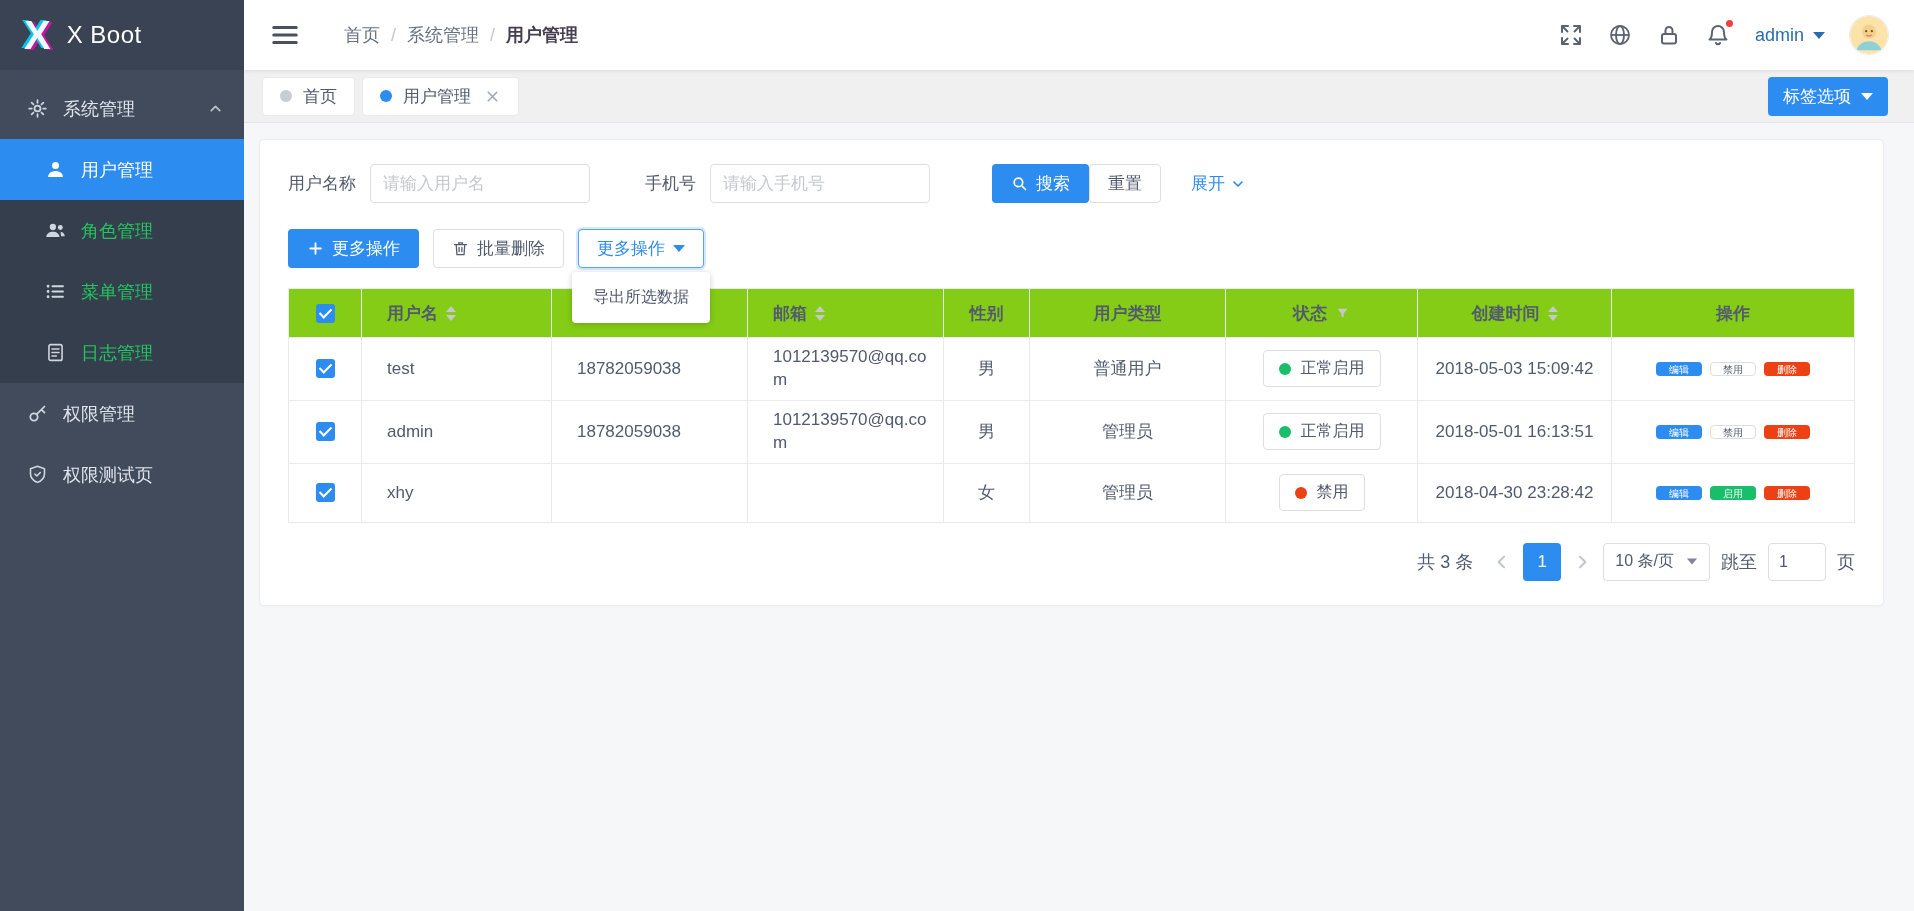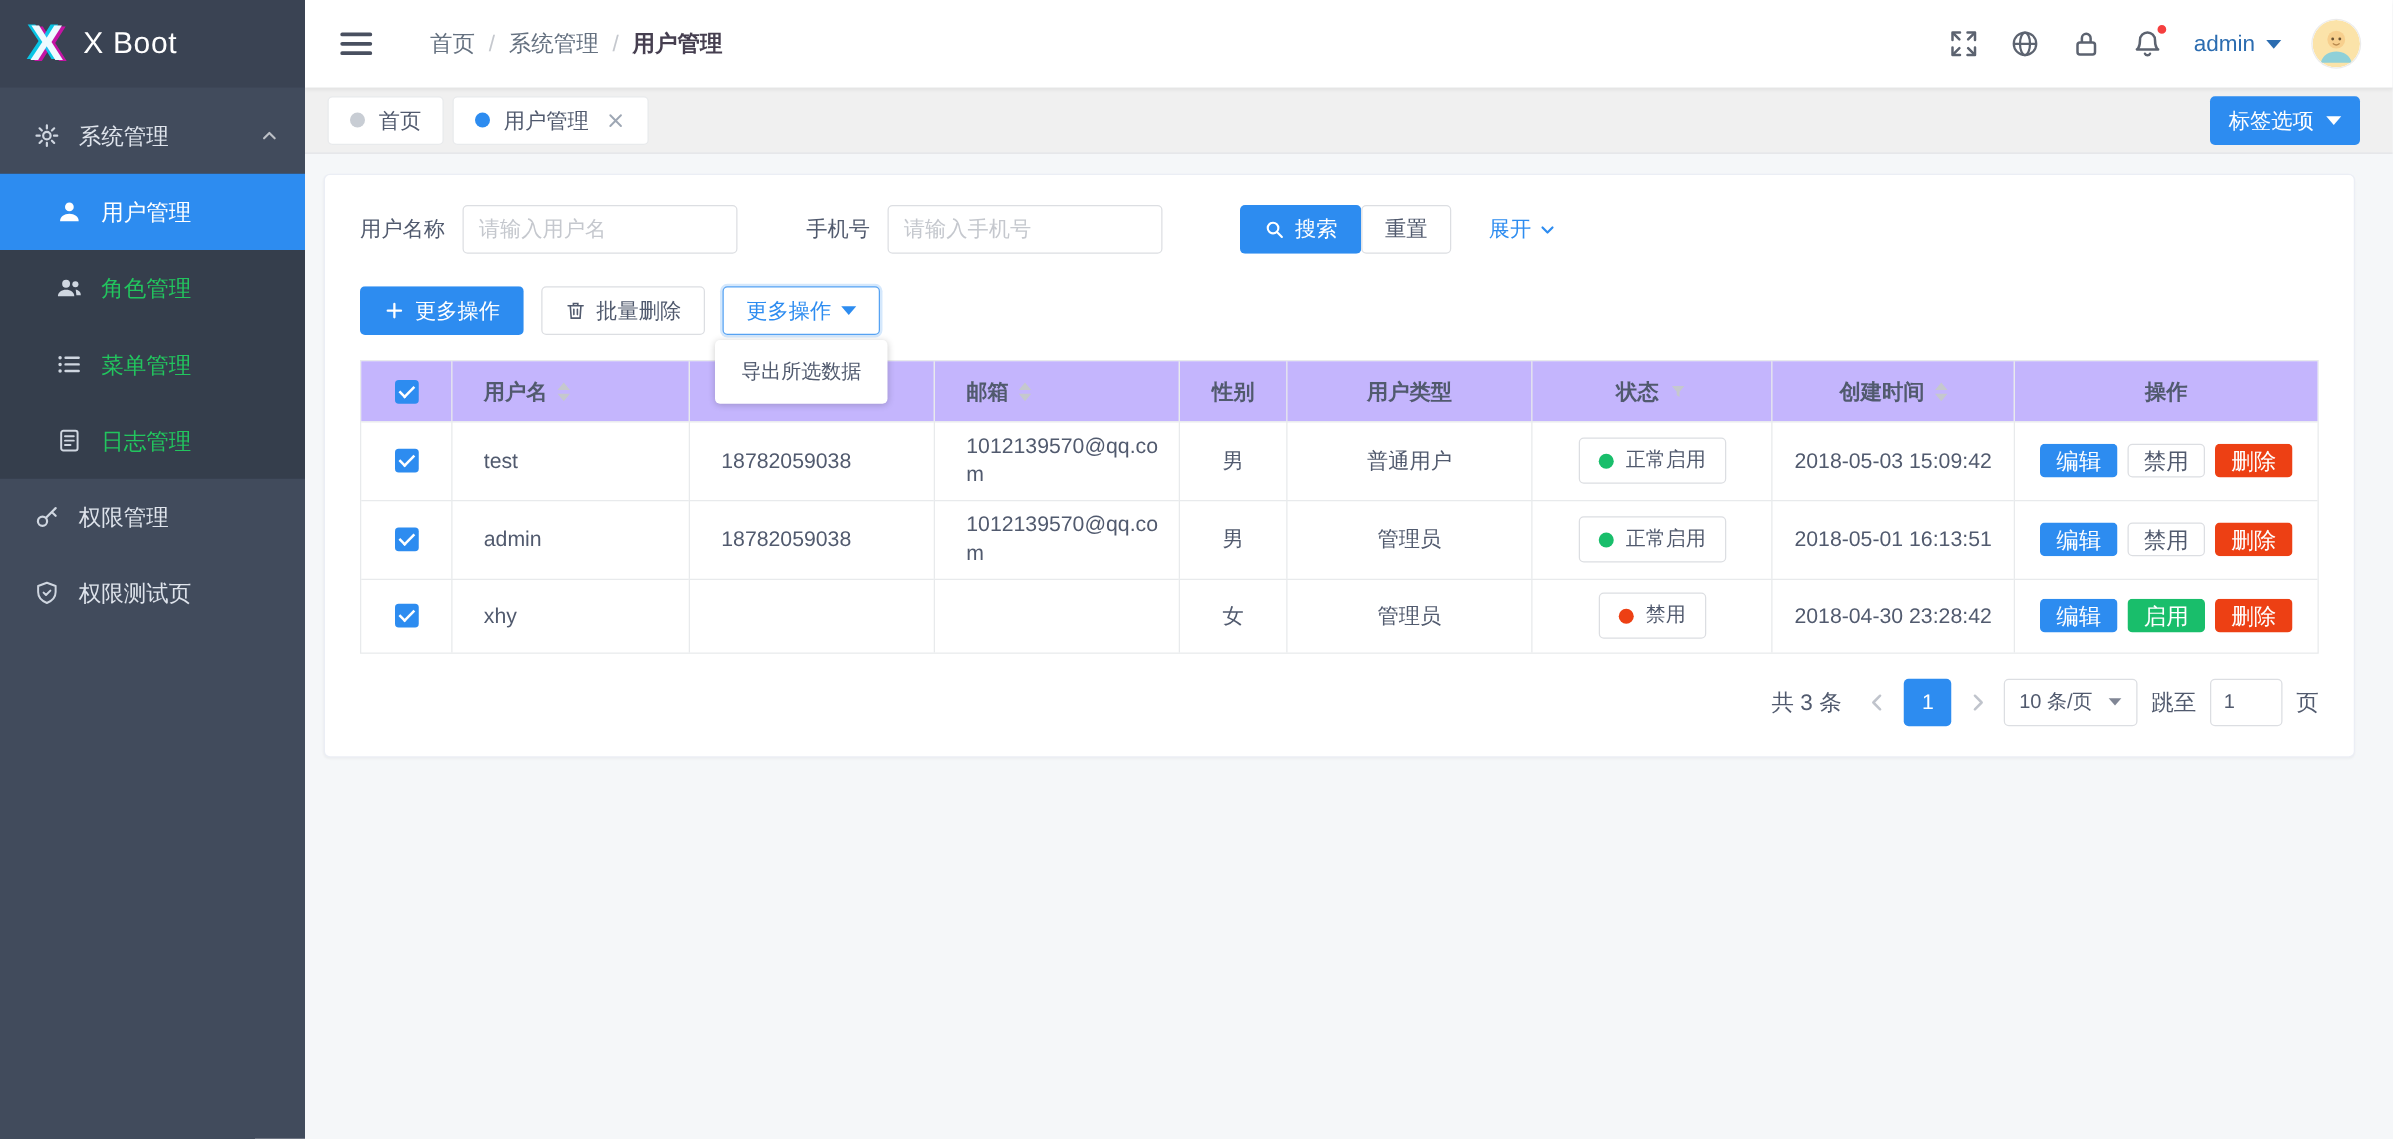--- a/index.html
+++ b/index.html
@@ -106,39 +106,39 @@
   .sel-count { color:#2d8cf0; margin:0 7px; }
   .sel-clear { margin-left:22px; color:#2d8cf0; cursor:pointer; }
 
   
   .table { margin-top:20px; border:1px solid #e8eaec; font-size:17px; }
   .t-head, .t-row { display:grid;
     grid-template-columns:72px 190px 196px 196px 86px 196px 192px 194px minmax(0,1fr); }
   .cell { display:flex; align-items:center; min-height:59px; padding:8px 0;
           border-left:1px solid #e8eaec; }
   .cell:first-child { border-left:none; }
-  .t-head .cell { background:#c4b5fd; font-weight:bold; color:#515a6e; min-height:48px; }
+  .t-head .cell { background:#84cc16; font-weight:bold; color:#515a6e; min-height:48px; }
   .t-row .cell { border-top:1px solid #e8eaec; }
   .c-center { justify-content:center; }
   .c-left { padding-left:25px; }
   .email-text { width:158px; word-break:break-all; line-height:1.35; }
   .sorter { display:inline-flex; flex-direction:column; gap:3px; margin-left:8px; cursor:pointer; }
   .sorter i { display:block; width:0; height:0; border-left:5px solid transparent; border-right:5px solid transparent; }
   .s-up { border-bottom:6px solid #c5c8ce; }
   .s-down { border-top:6px solid #c5c8ce; }
   .funnel-icon { width:15px; height:15px; color:#c5c8ce; margin-left:8px; cursor:pointer; }
   .checkbox { width:19px; height:19px; background:#2d8cf0; border-radius:3px; position:relative; cursor:pointer; flex:0 0 auto; }
   .checkbox::after { content:""; position:absolute; left:6px; top:2px; width:5px; height:10px;
                      border:solid #fff; border-width:0 2px 2px 0; transform:rotate(45deg); }
   .status-pill { display:inline-flex; align-items:center; gap:10px; border:1px solid #dcdee2;
                  border-radius:4px; padding:7px 15px; background:#fff; font-size:16px; }
   .dot { width:12px; height:12px; border-radius:50%; }
   .dot-green { background:#19be6b; }
   .dot-red { background:#ed4014; }
-  .btn-sm { height:27px; padding:0 12px; font-size:18px; border-radius:4px; border:1px solid transparent;
+  .btn-sm { height:14px; padding:0 12px; font-size:10px; border-radius:4px; border:1px solid transparent;
             cursor:pointer; margin:0 4px; font-family:inherit; }
   .btn-sm.primary { background:#2d8cf0; color:#fff; }
   .btn-sm.default { background:#fff; border-color:#dcdee2; color:#515a6e; }
   .btn-sm.success { background:#19be6b; color:#fff; }
   .btn-sm.danger  { background:#ed4014; color:#fff; }
 
   
   .pagination { display:flex; align-items:center; justify-content:flex-end; margin-top:20px; gap:11px; font-size:18px; }
   .pg-total { margin-right:8px; }
   .pg-arrow { width:20px; height:20px; color:#c0c4cc; cursor:pointer; }

